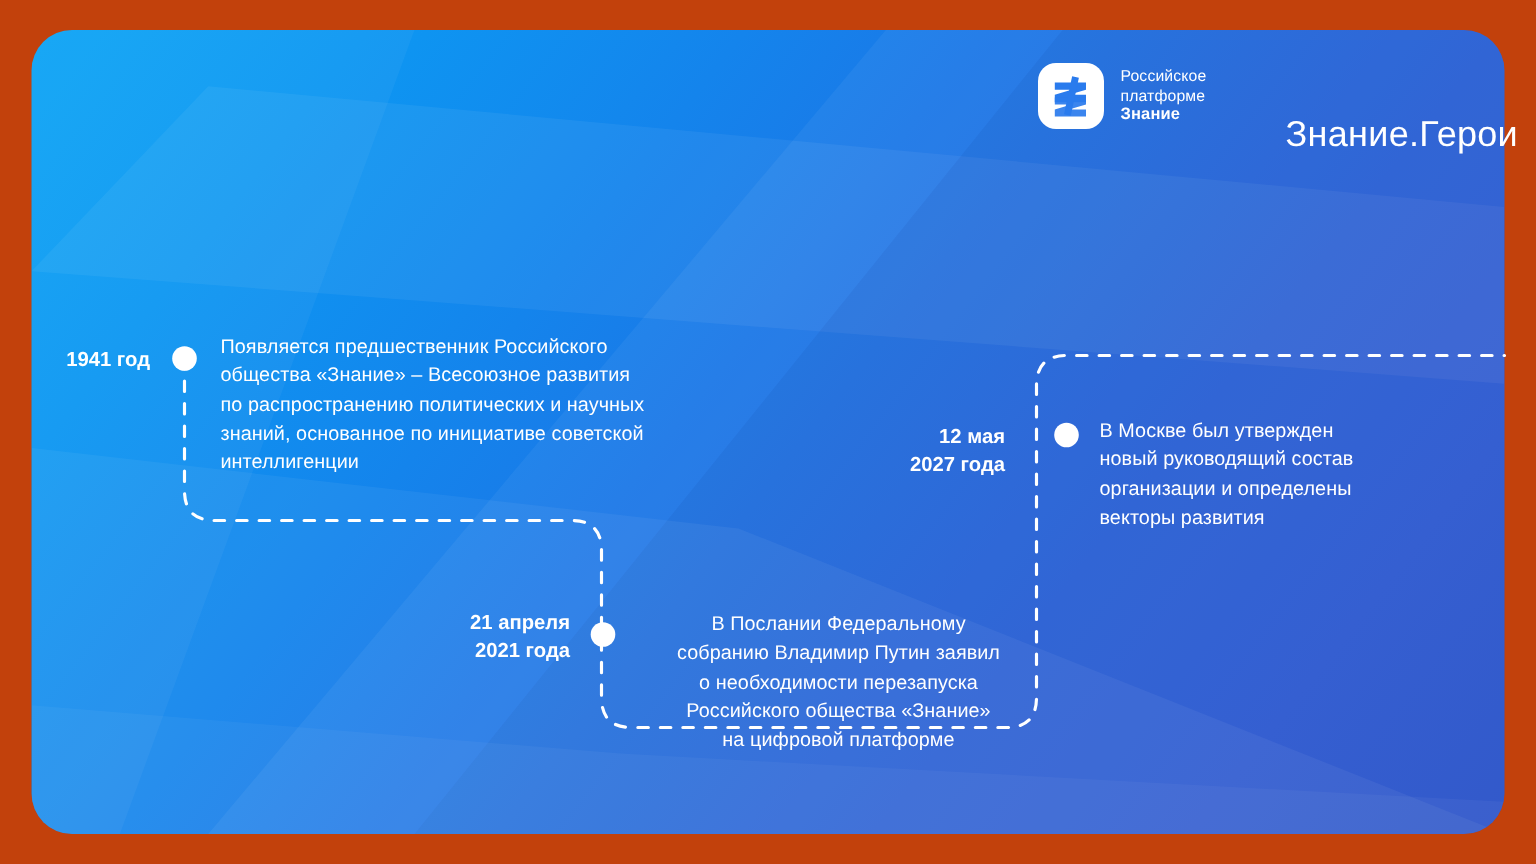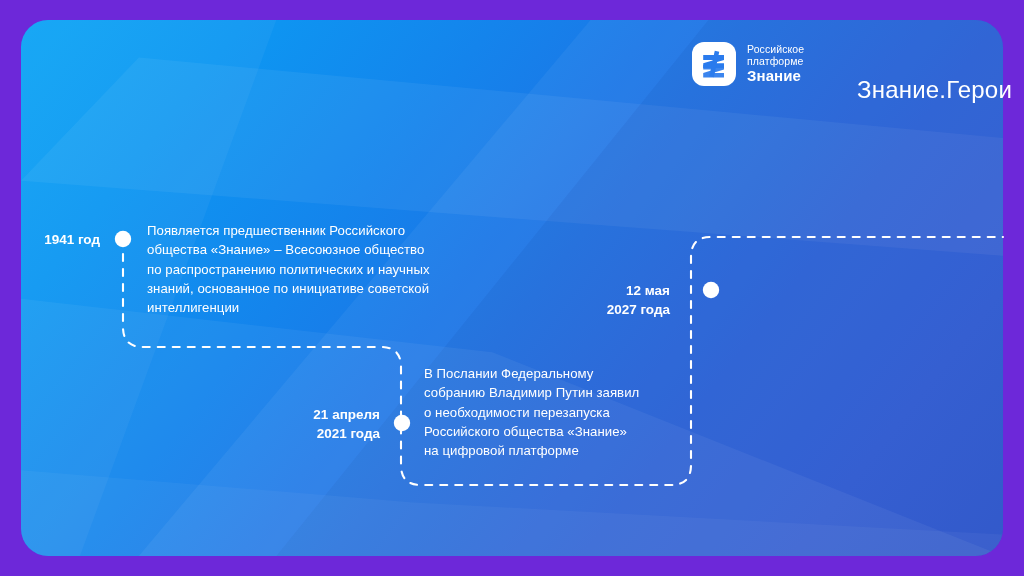--- a/index.html
+++ b/index.html
@@ -11,21 +11,21 @@
     width: 1024px;
     height: 576px;
     font-family: "Liberation Sans", sans-serif;
     overflow: hidden;
   }
 
   #stage {
     position: relative;
     width: 1024px;
     height: 576px;
-    background: #6d28d9;
+    background: #c2410c;
   }
 
   
   #card {
     position: absolute;
     left: 21px;
     top: 20px;
     width: 982px;
     height: 536px;
     border-radius: 27px;
@@ -100,21 +100,21 @@
     color: #ffffff;
     line-height: 1.16;
     letter-spacing: .1px;
   }
   #logo-text .l1, #logo-text .l2 {
     font-size: 10.5px;
     font-weight: 400;
     display: block;
   }
   #logo-text .l3 {
-    font-size: 15px;
+    font-size: 11px;
     font-weight: 700;
     display: block;
   }
   #hero-title {
     position: absolute;
     left: 857px;
     top: 76px;
     color: #ffffff;
     font-size: 24px;
     font-weight: 400;
@@ -148,21 +148,21 @@
     font-weight: 400;
     line-height: 1.46;
     white-space: pre-line;
     letter-spacing: .05px;
   }
 
   #date-1 { left: 10px;  top: 230px; width: 90px; }
   #body-1 { left: 147px; top: 221px; width: 350px; }
 
   #date-2 { left: 232px; top: 405px; width: 148px; }
-  #body-2 { left: 424px; top: 364px; width: 270px; }
+  #body-2 { left: 424px; top: 406px; width: 270px; text-align: center; }
 
   #date-3 { left: 560px; top: 281px; width: 110px; }
   #body-3 { left: 733px; top: 277px; width: 215px; }
 </style>
 </head>
 <body>
 
 <div id="stage">
 
   <div id="card">
@@ -204,29 +204,33 @@
              L691 257
              Q691 237 711 237
              L1003 237" fill="none" stroke="#ffffff" stroke-width="2.1" stroke-linecap="round" stroke-dasharray="7 8"></path>
     <circle cx="123" cy="239" r="8.2" fill="#ffffff"></circle>
     <circle cx="402" cy="423" r="8.2" fill="#ffffff"></circle>
     <circle cx="711" cy="290" r="8.2" fill="#ffffff"></circle>
   </svg>
 
   <div class="tl-date" id="date-1">1941 год</div>
   <div class="tl-body" id="body-1">Появляется предшественник Российского
-общества «Знание» – Всесоюзное общество
+общества «Знание» – Всесоюзное развития
 по распространению политических и научных
 знаний, основанное по инициативе советской
 интеллигенции</div>
 
   <div class="tl-date" id="date-2">21 апреля
 2021 года</div>
   <div class="tl-body" id="body-2">В Послании Федеральному
 собранию Владимир Путин заявил
 о необходимости перезапуска
 Российского общества «Знание»
 на цифровой платформе</div>
 
   <div class="tl-date" id="date-3">12 мая
 2027 года</div>
+  <div class="tl-body" id="body-3">В Москве был утвержден
+новый руководящий состав
+организации и определены
+векторы развития</div>
 
 </div>
 
 </body></html>

